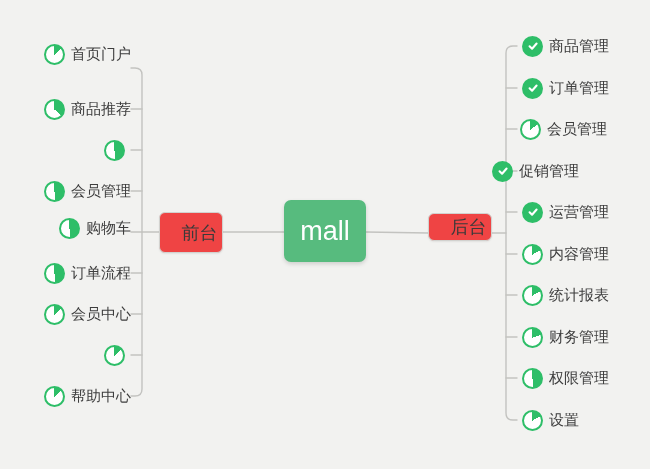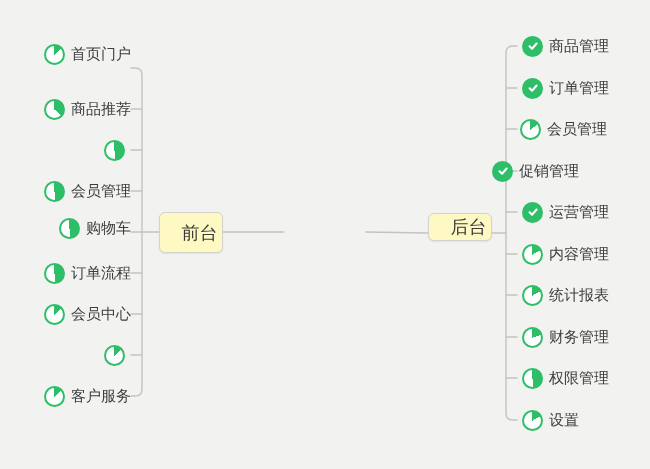--- a/index.html
+++ b/index.html
@@ -19,21 +19,21 @@
   .root{
     left:284px;top:200px;width:82px;height:62px;
     background:var(--node-green,#57bb7e);
     border-radius:7px;
     color:var(--root-text,#fff);
     font-size:27px;
     box-shadow:0 2px 4px rgba(0,0,0,0.15);
     cursor:default;
   }
   .branch{
-    background:#fef9c3;
+    background:#ef4444;
     border:1px solid var(--box-border,#d2d2cf);
     border-radius:6px;
     color:#3a3a3a;
     font-size:18px;
     box-shadow:0 1px 2px rgba(0,0,0,0.07);
     cursor:default;
     padding-left:17px;
   }
   .branch.left{left:159px;top:212px;width:64px;height:41px;}
   .branch.right{left:428px;top:213px;width:64px;height:28px;}
@@ -86,20 +86,21 @@
       <path d="M506,171 L517,171" fill="none" stroke="#c3c3c0" stroke-width="1.4" stroke-linecap="round"></path>
       <path d="M506,212 L517,212" fill="none" stroke="#c3c3c0" stroke-width="1.4" stroke-linecap="round"></path>
       <path d="M506,254 L517,254" fill="none" stroke="#c3c3c0" stroke-width="1.4" stroke-linecap="round"></path>
       <path d="M506,295 L517,295" fill="none" stroke="#c3c3c0" stroke-width="1.4" stroke-linecap="round"></path>
       <path d="M506,337 L517,337" fill="none" stroke="#c3c3c0" stroke-width="1.4" stroke-linecap="round"></path>
       <path d="M506,378 L517,378" fill="none" stroke="#c3c3c0" stroke-width="1.4" stroke-linecap="round"></path>
     </svg>
 
   <div class="topic branch left">前台</div>
 
+  <div class="topic root">mall</div>
 
   <div class="topic branch right">后台</div>
 
 <div class="item" style="top: 40px; right: 519px;">
       <span class="icon pie" style="--p: 13;"></span>
       <span class="label">首页门户</span>
     </div>
     <div class="item" style="top: 95px; right: 519px;">
       <span class="icon pie" style="--p: 37;"></span>
       <span class="label">商品推荐</span>
@@ -121,21 +122,21 @@
     </div>
     <div class="item" style="top: 300px; right: 519px;">
       <span class="icon pie" style="--p: 13;"></span>
       <span class="label">会员中心</span>
     </div>
     <div class="item" style="top: 341px; right: 519px;">
       <span class="icon pie" style="--p: 13;"></span>
     </div>
     <div class="item" style="top: 382px; right: 519px;">
       <span class="icon pie" style="--p: 13;"></span>
-      <span class="label">客户服务</span>
+      <span class="label">帮助中心</span>
     </div>
     <div class="item" style="top: 74px; left: 522px;">
       <span class="icon done">
         <svg viewBox="0 0 14 14" width="12" height="12">
           <path d="M3 7.3 L5.9 10.2 L11.2 4.1" fill="none" stroke="#ffffff" stroke-width="2.4" stroke-linecap="round" stroke-linejoin="round"></path>
         </svg>
       </span>
       <span class="label">订单管理</span>
     </div>
     <div class="item" style="top: 32px; left: 522px;">

